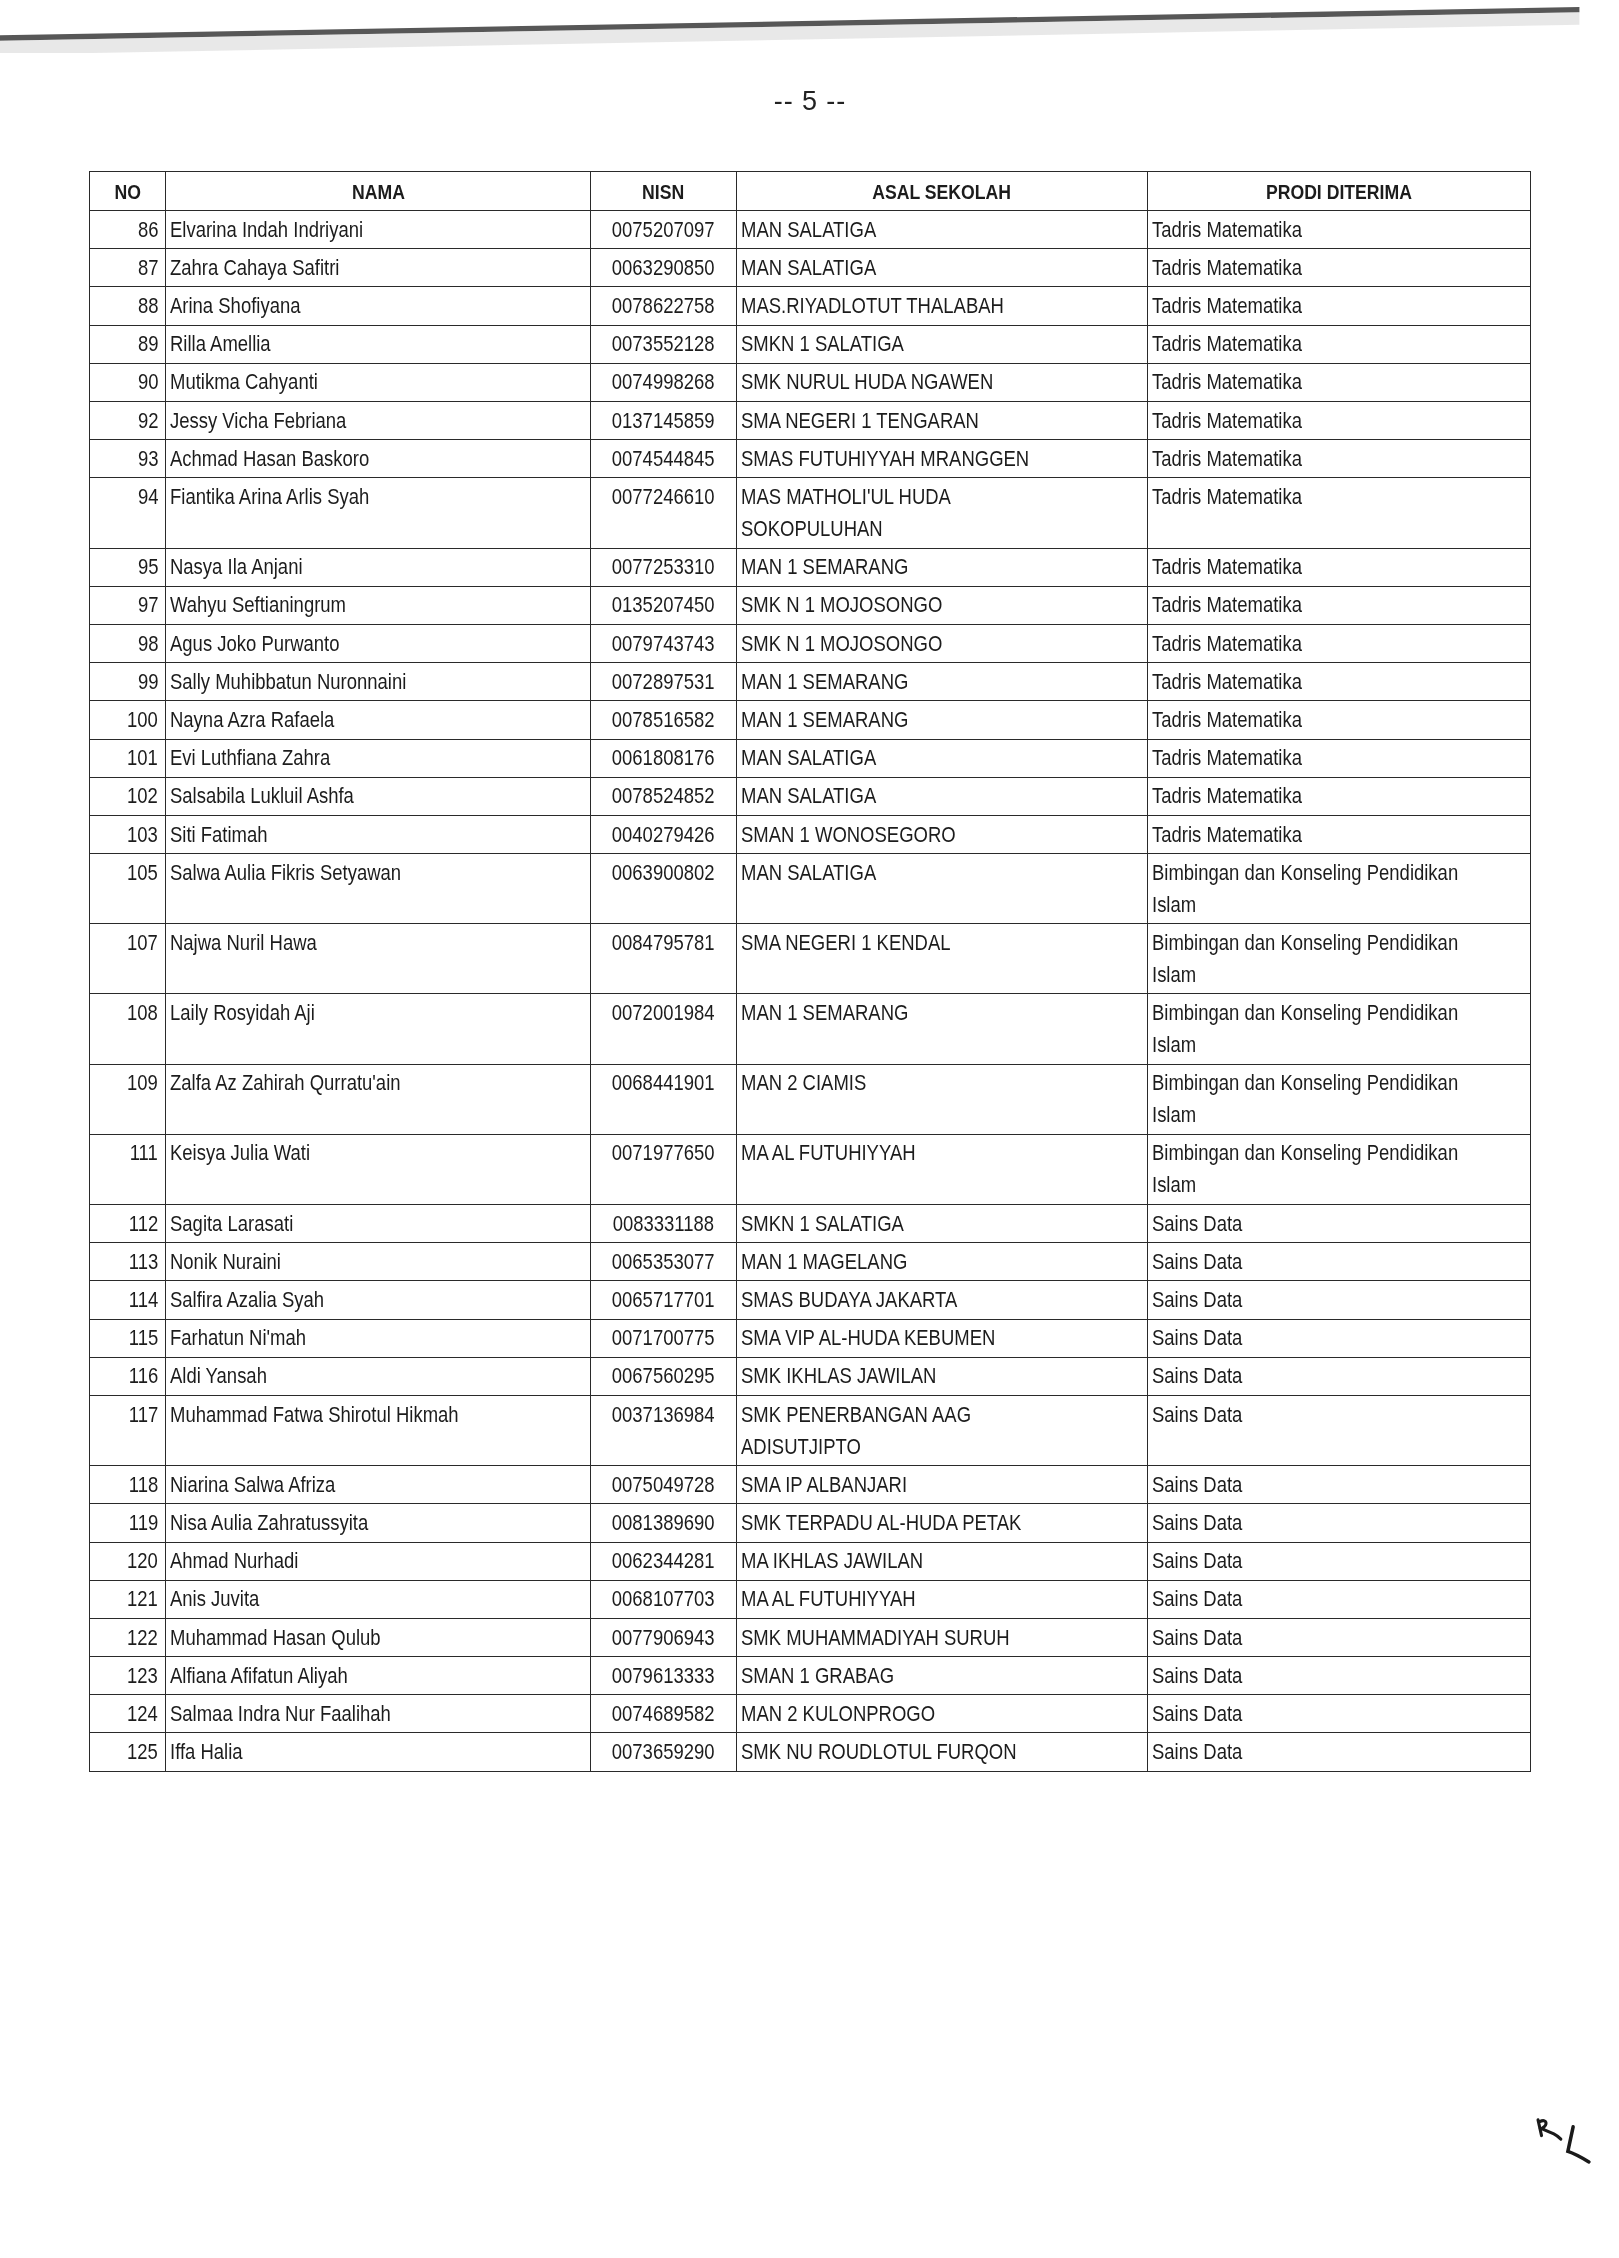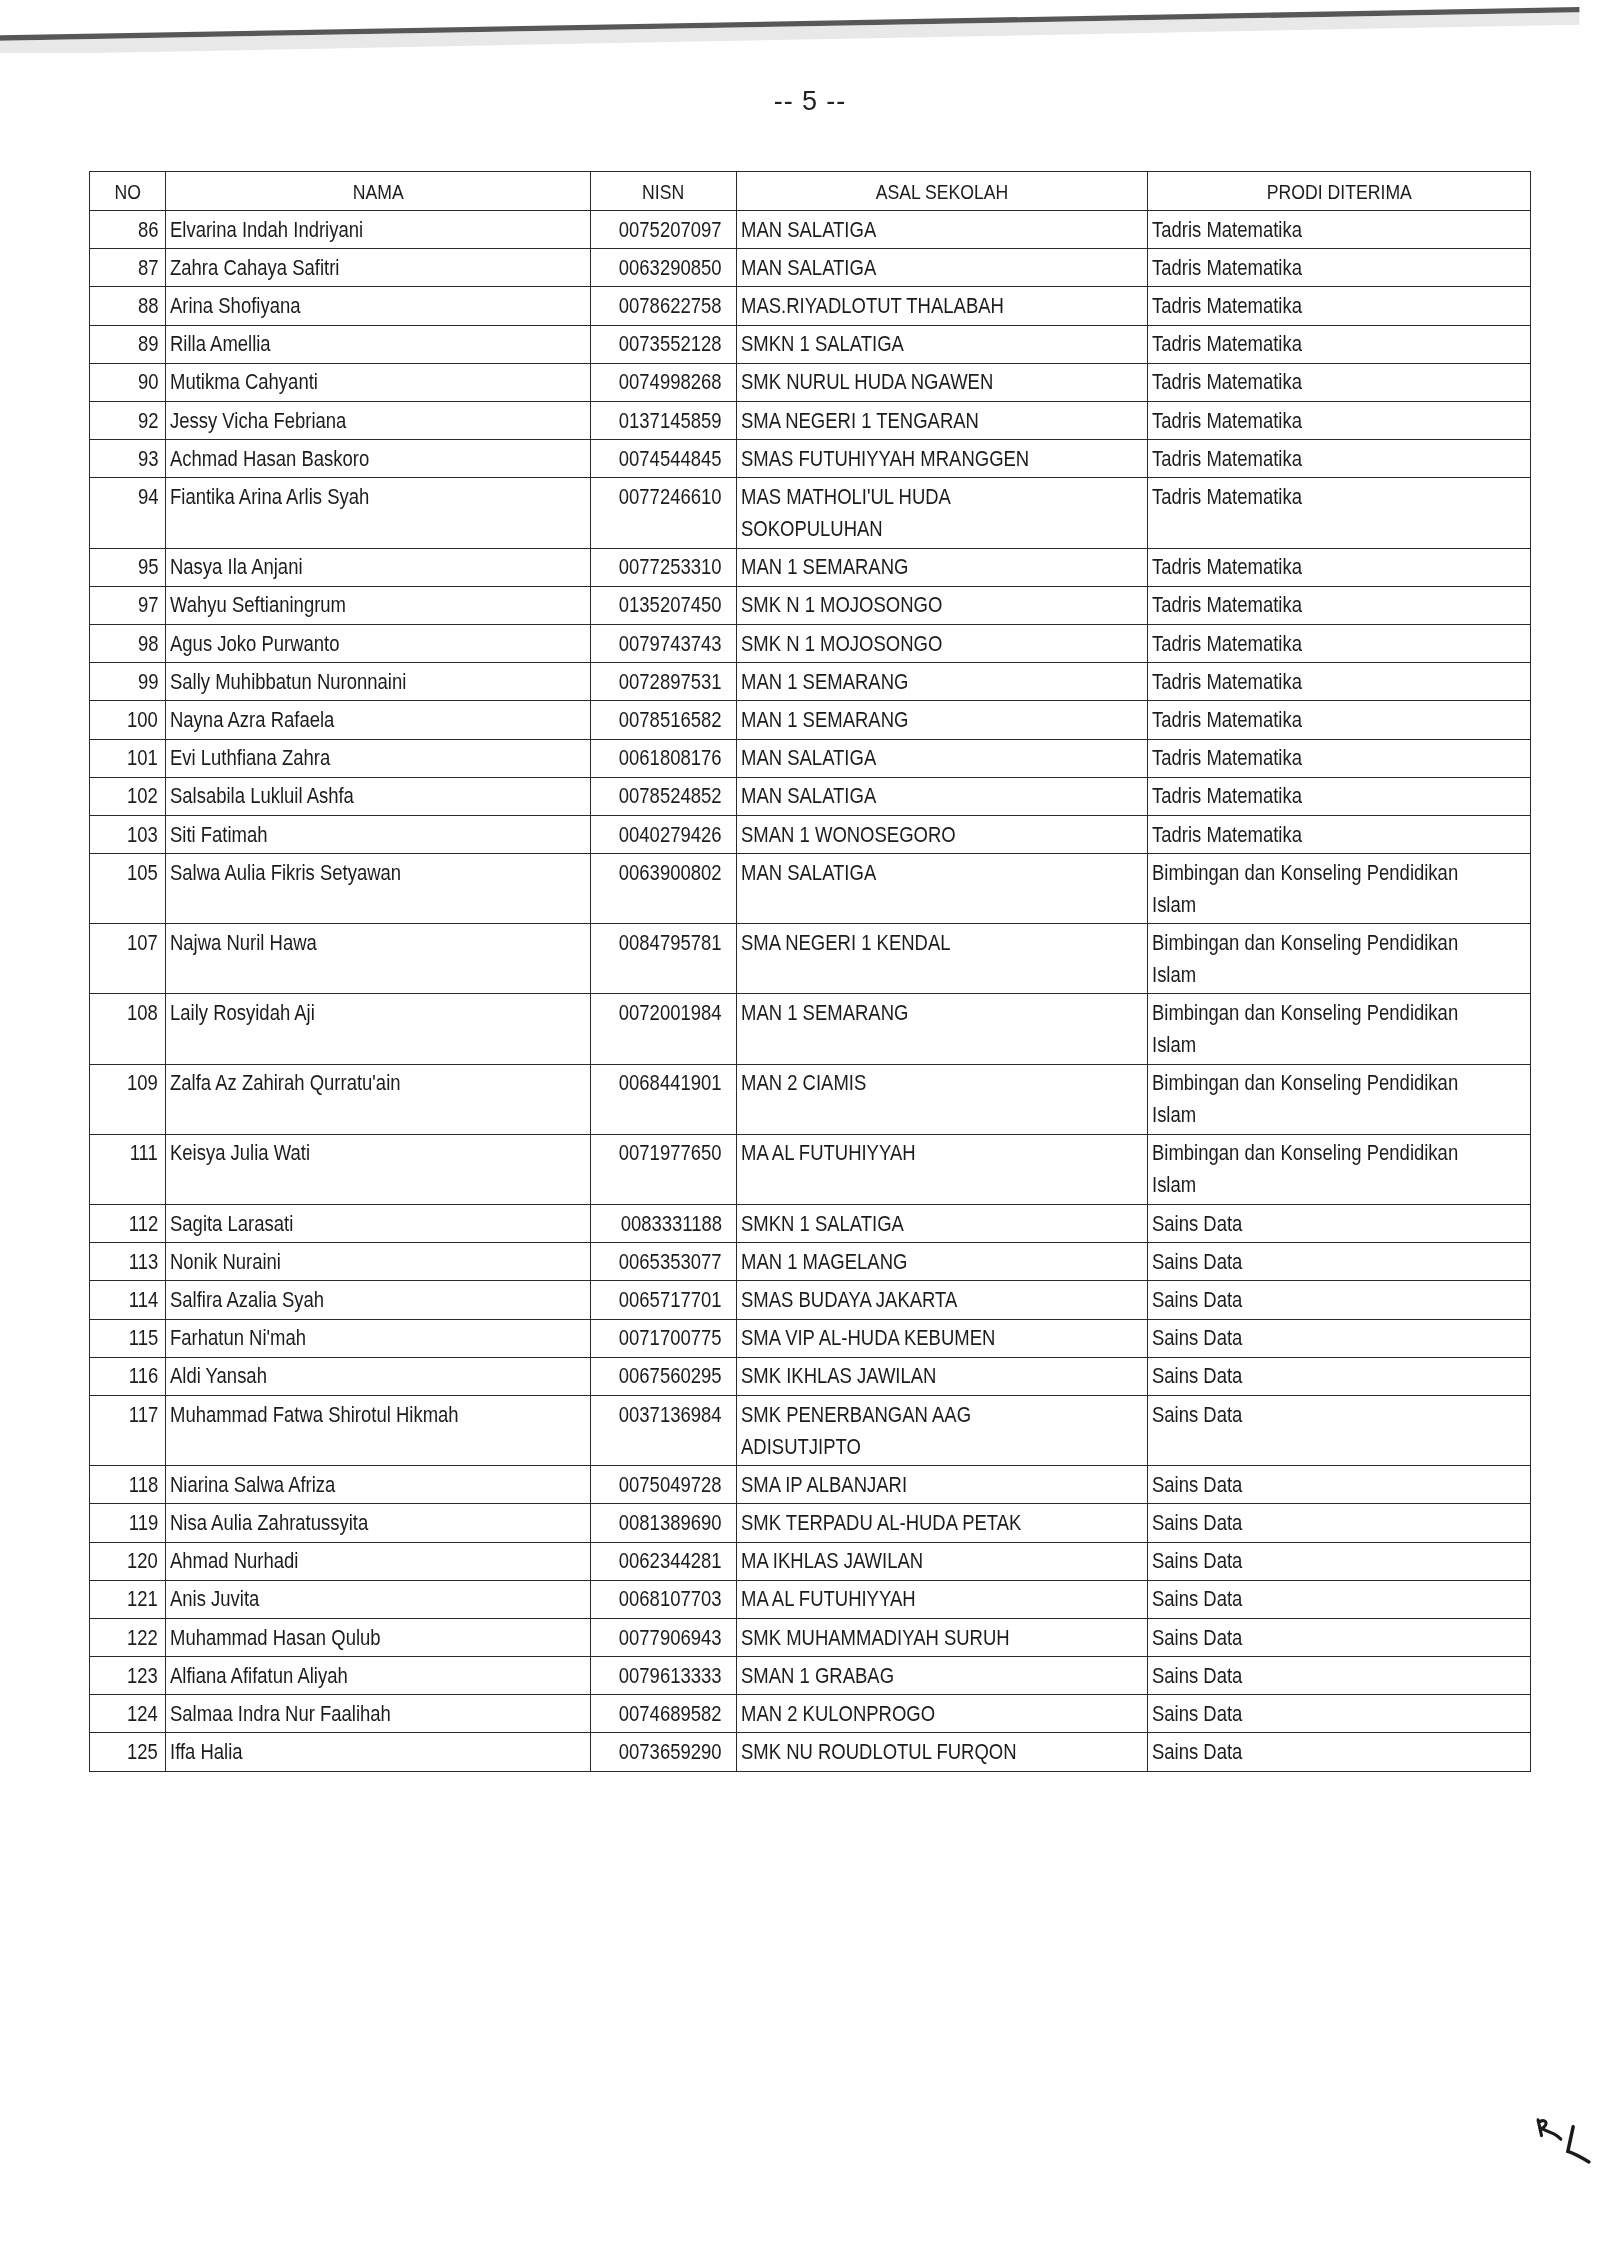--- a/index.html
+++ b/index.html
@@ -11,24 +11,24 @@
   table.roster { position: absolute; left: 89px; top: 171px; width: 1441px;
                  border-collapse: collapse; table-layout: fixed; }
   table.roster col.c-no { width: 76px; }
   table.roster col.c-nama { width: 425px; }
   table.roster col.c-nisn { width: 146px; }
   table.roster col.c-asal { width: 411px; }
   table.roster col.c-prodi { width: 383px; }
   table.roster th, table.roster td { border: 1.8px solid #2a2a2a; font-size: 22px; line-height: 32px;
         vertical-align: top; padding: 2.6px 4.4px 2.6px 4.4px; transform: scaleX(0.86); transform-origin: left center; }
   table.roster th, table.roster td { transform: none; }
-  table.roster th { font-weight: normal; text-align: center; height: 28px; font-size: 21px; padding-top: 3.5px; }
+  table.roster th { font-weight: bold; text-align: center; height: 28px; font-size: 21px; padding-top: 3.5px; }
   table.roster td { height: 32px; }
   table.roster td.no { text-align: right; }
-  table.roster td.nisn { text-align: right; margin-top: 44px; }
+  table.roster td.nisn { text-align: center; margin-top: 44px; }
   .cell-text { display: inline-block; transform: scaleX(0.84); transform-origin: left top; white-space: pre-line; width: 118%; }
   td.no .cell-text, td.nisn .cell-text { transform-origin: center top; width: auto; }
   .initials { position: absolute; left: 1531px; top: 2109px; width: 79px; height: 62px; }
 </style>
 </head>
 <body>
 
 <svg class="scan-edge" viewBox="0 0 1836 60" preserveAspectRatio="none">
   <polygon points="0,40 1790,8 1790,14 0,46" fill="#3a3a3a" opacity="0.85"></polygon>
   <polygon points="0,46 1790,14 1790,28 0,62" fill="#bdbdbd" opacity="0.35"></polygon>

